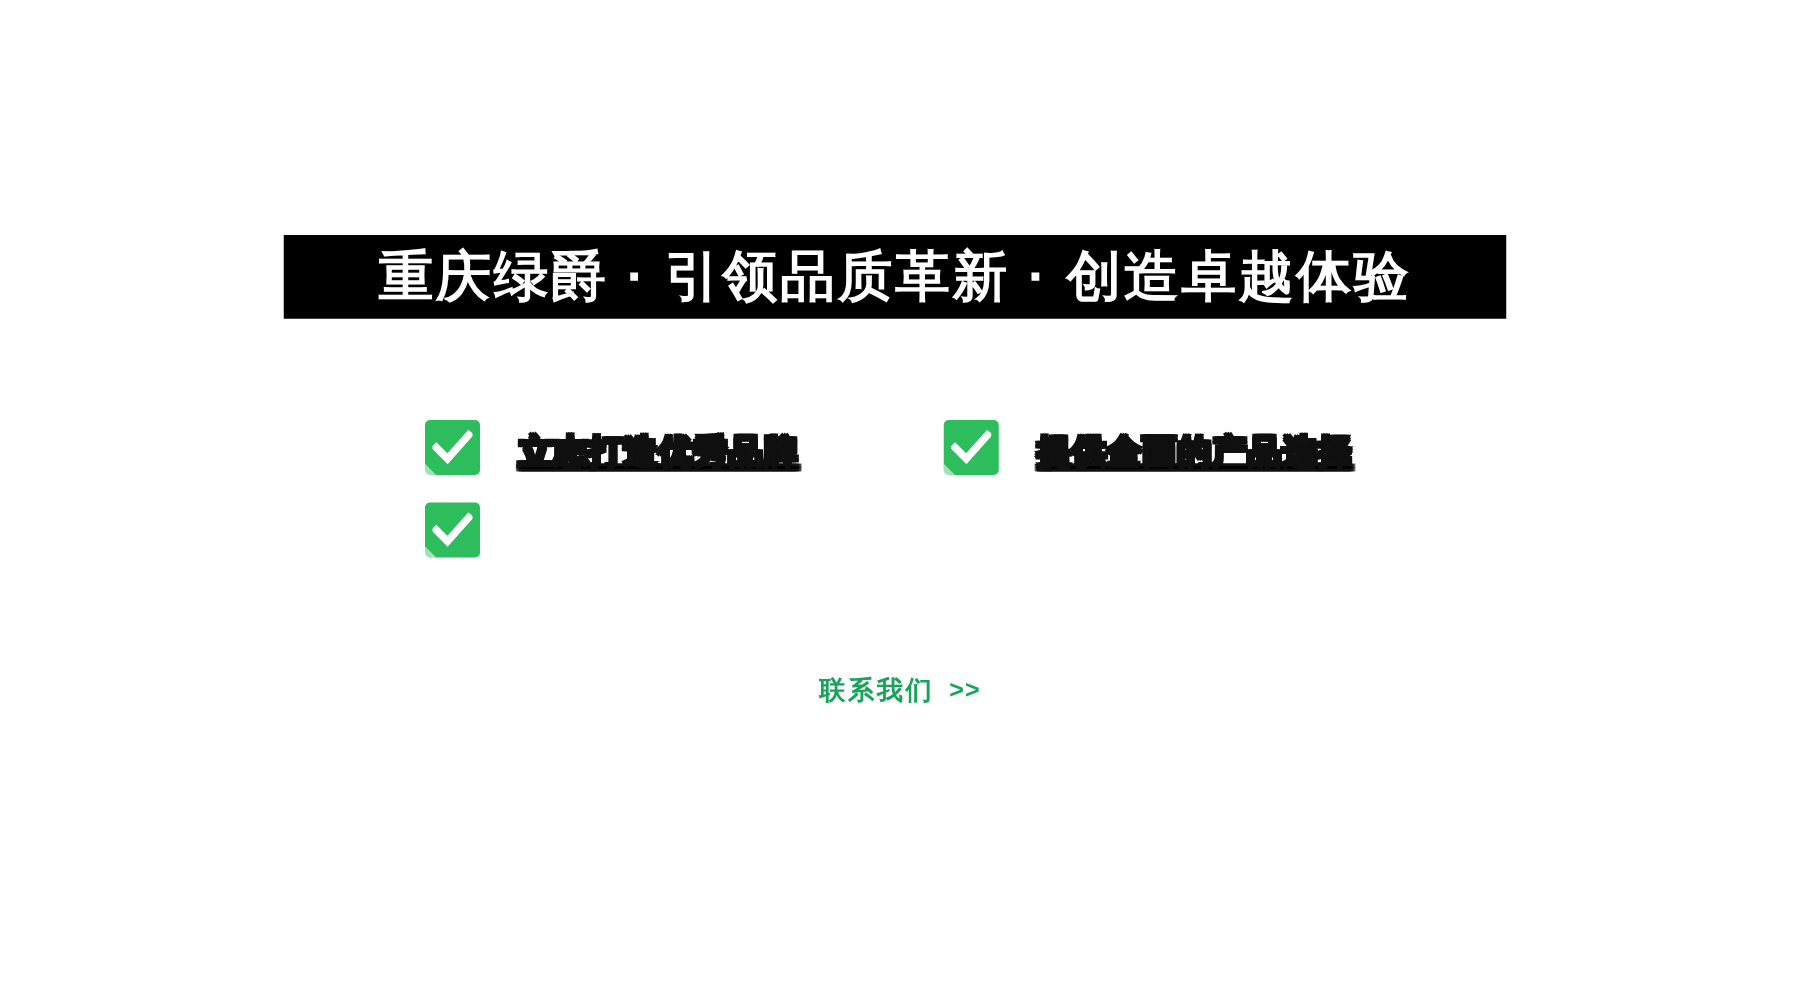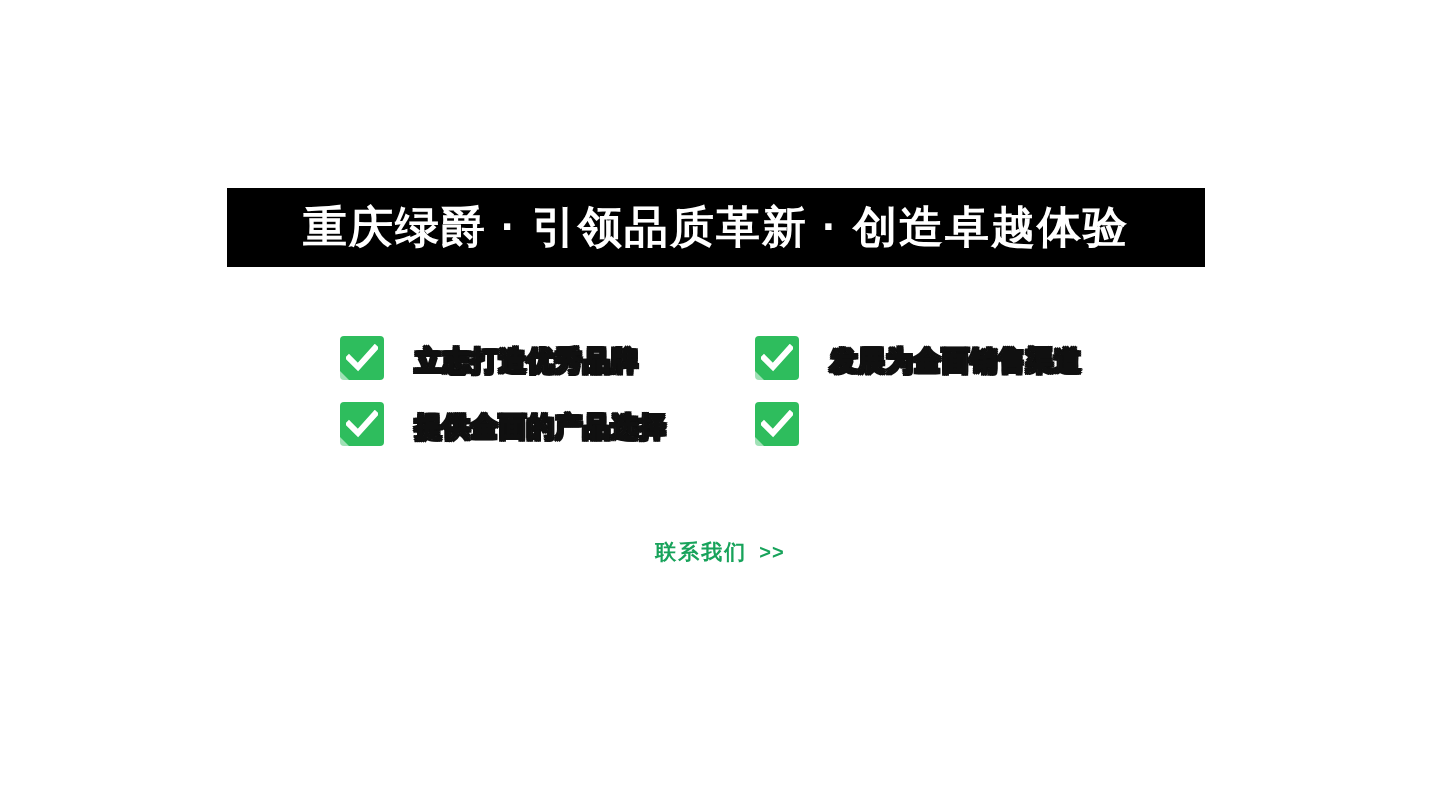--- a/index.html
+++ b/index.html
@@ -13,21 +13,21 @@
   .stage {
     position: absolute;
     inset: 0;
   }
   
   .banner {
     position: absolute;
     left: 227px;
     top: 188px;
     width: 978px;
-    height: 79px;
+    height: 67px;
     background: #000000;
     display: flex;
     align-items: center;
     justify-content: center;
   }
   .banner-title {
     color: #ffffff;
     font-size: 44px;
     font-weight: bold;
     letter-spacing: 2px;
@@ -39,22 +39,23 @@
     left: 340px;
     top: 336px;
     width: 760px;
     display: grid;
     grid-template-columns: 415px 1fr;
     grid-auto-rows: 66px;
     align-items: start;
   }
   .feature {
     display: flex;
-    align-items: center;
+    align-items: flex-end;
     gap: 31px;
+    text-decoration: underline;
   }
   .check-box {
     width: 44px;
     height: 44px;
     background: #2ebd5d;
     border-radius: 4px;
     position: relative;
     flex: 0 0 44px;
   }
   .check-box svg {
@@ -127,28 +128,20 @@
 
     <div class="feature">
       <span class="check-box">
         <svg width="32" height="28" viewBox="0 0 32 28">
           <path d="M3 14 L12 23 L29 4" fill="none" stroke="#ffffff" stroke-width="6" stroke-linecap="square"></path>
         </svg>
       </span>
       <span class="feature-label">立志打造优秀品牌</span>
     </div>
 
-    <div class="feature">
-      <span class="check-box">
-        <svg width="32" height="28" viewBox="0 0 32 28">
-          <path d="M3 14 L12 23 L29 4" fill="none" stroke="#ffffff" stroke-width="6" stroke-linecap="square"></path>
-        </svg>
-      </span>
-      <span class="feature-label">发展为全面销售渠道</span>
-    </div>
 
     <div class="feature">
       <span class="check-box">
         <svg width="32" height="28" viewBox="0 0 32 28">
           <path d="M3 14 L12 23 L29 4" fill="none" stroke="#ffffff" stroke-width="6" stroke-linecap="square"></path>
         </svg>
       </span>
       <span class="feature-label">提供全面的产品选择</span>
     </div>
 

